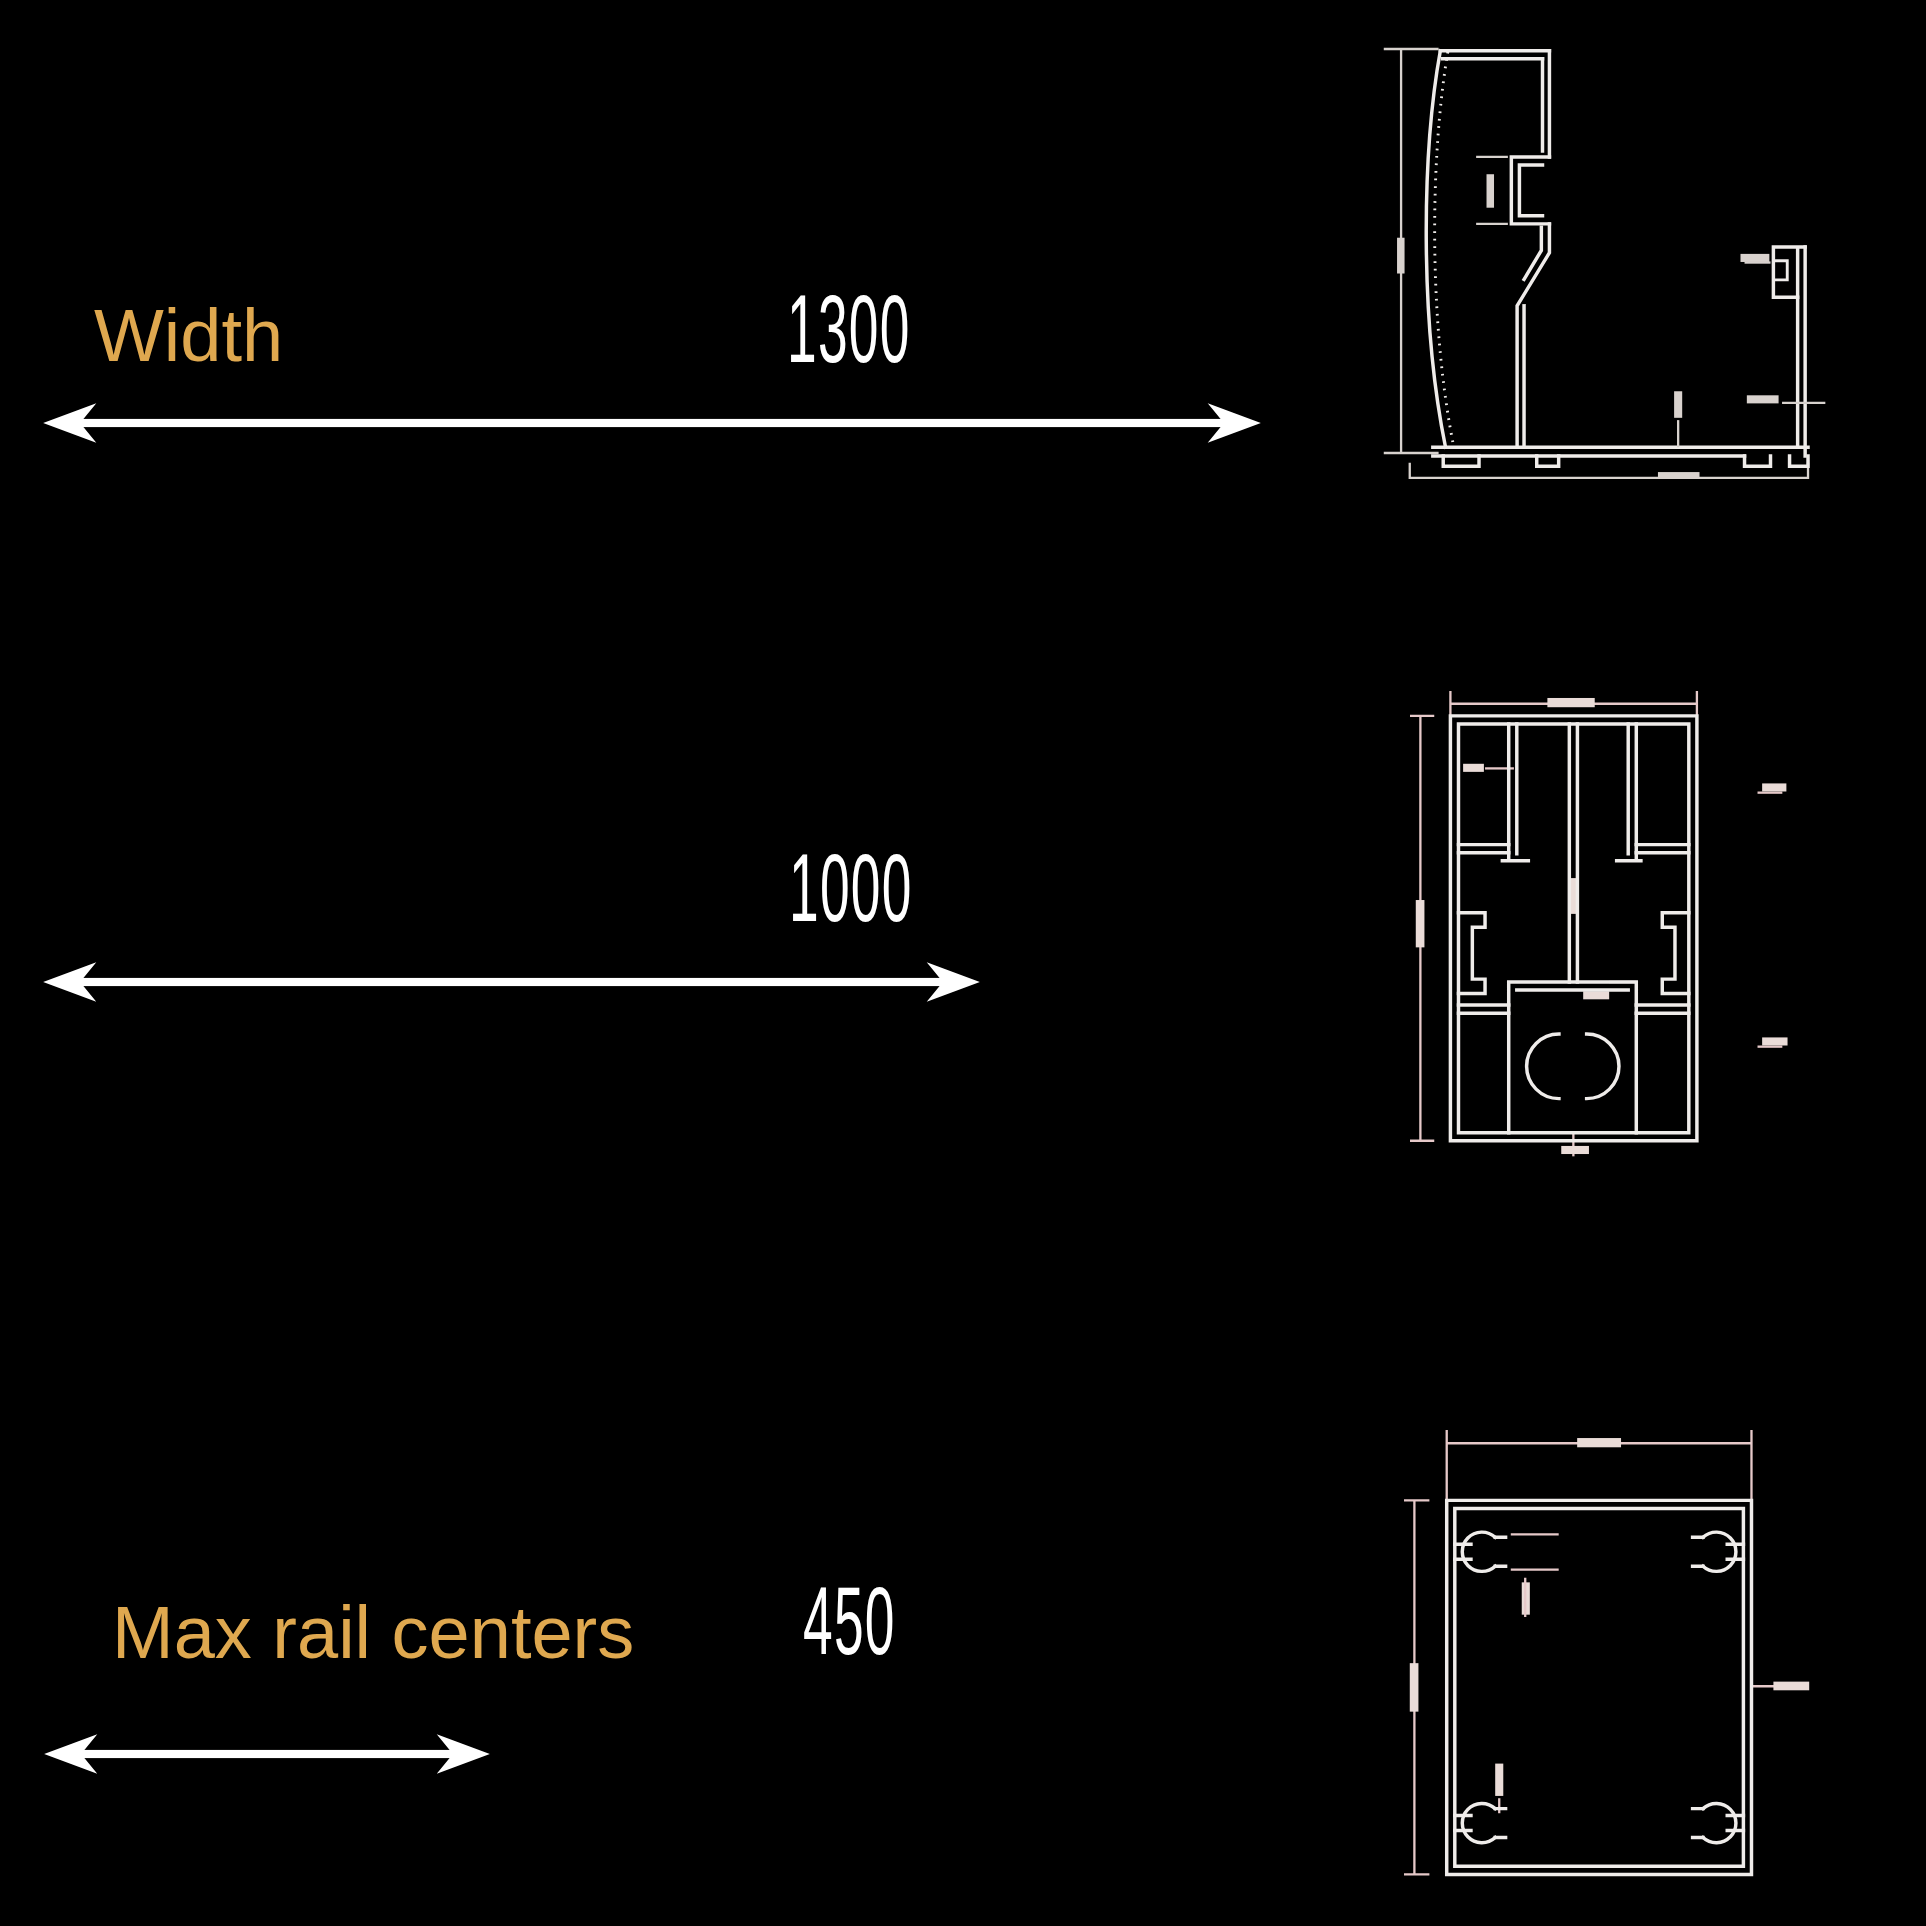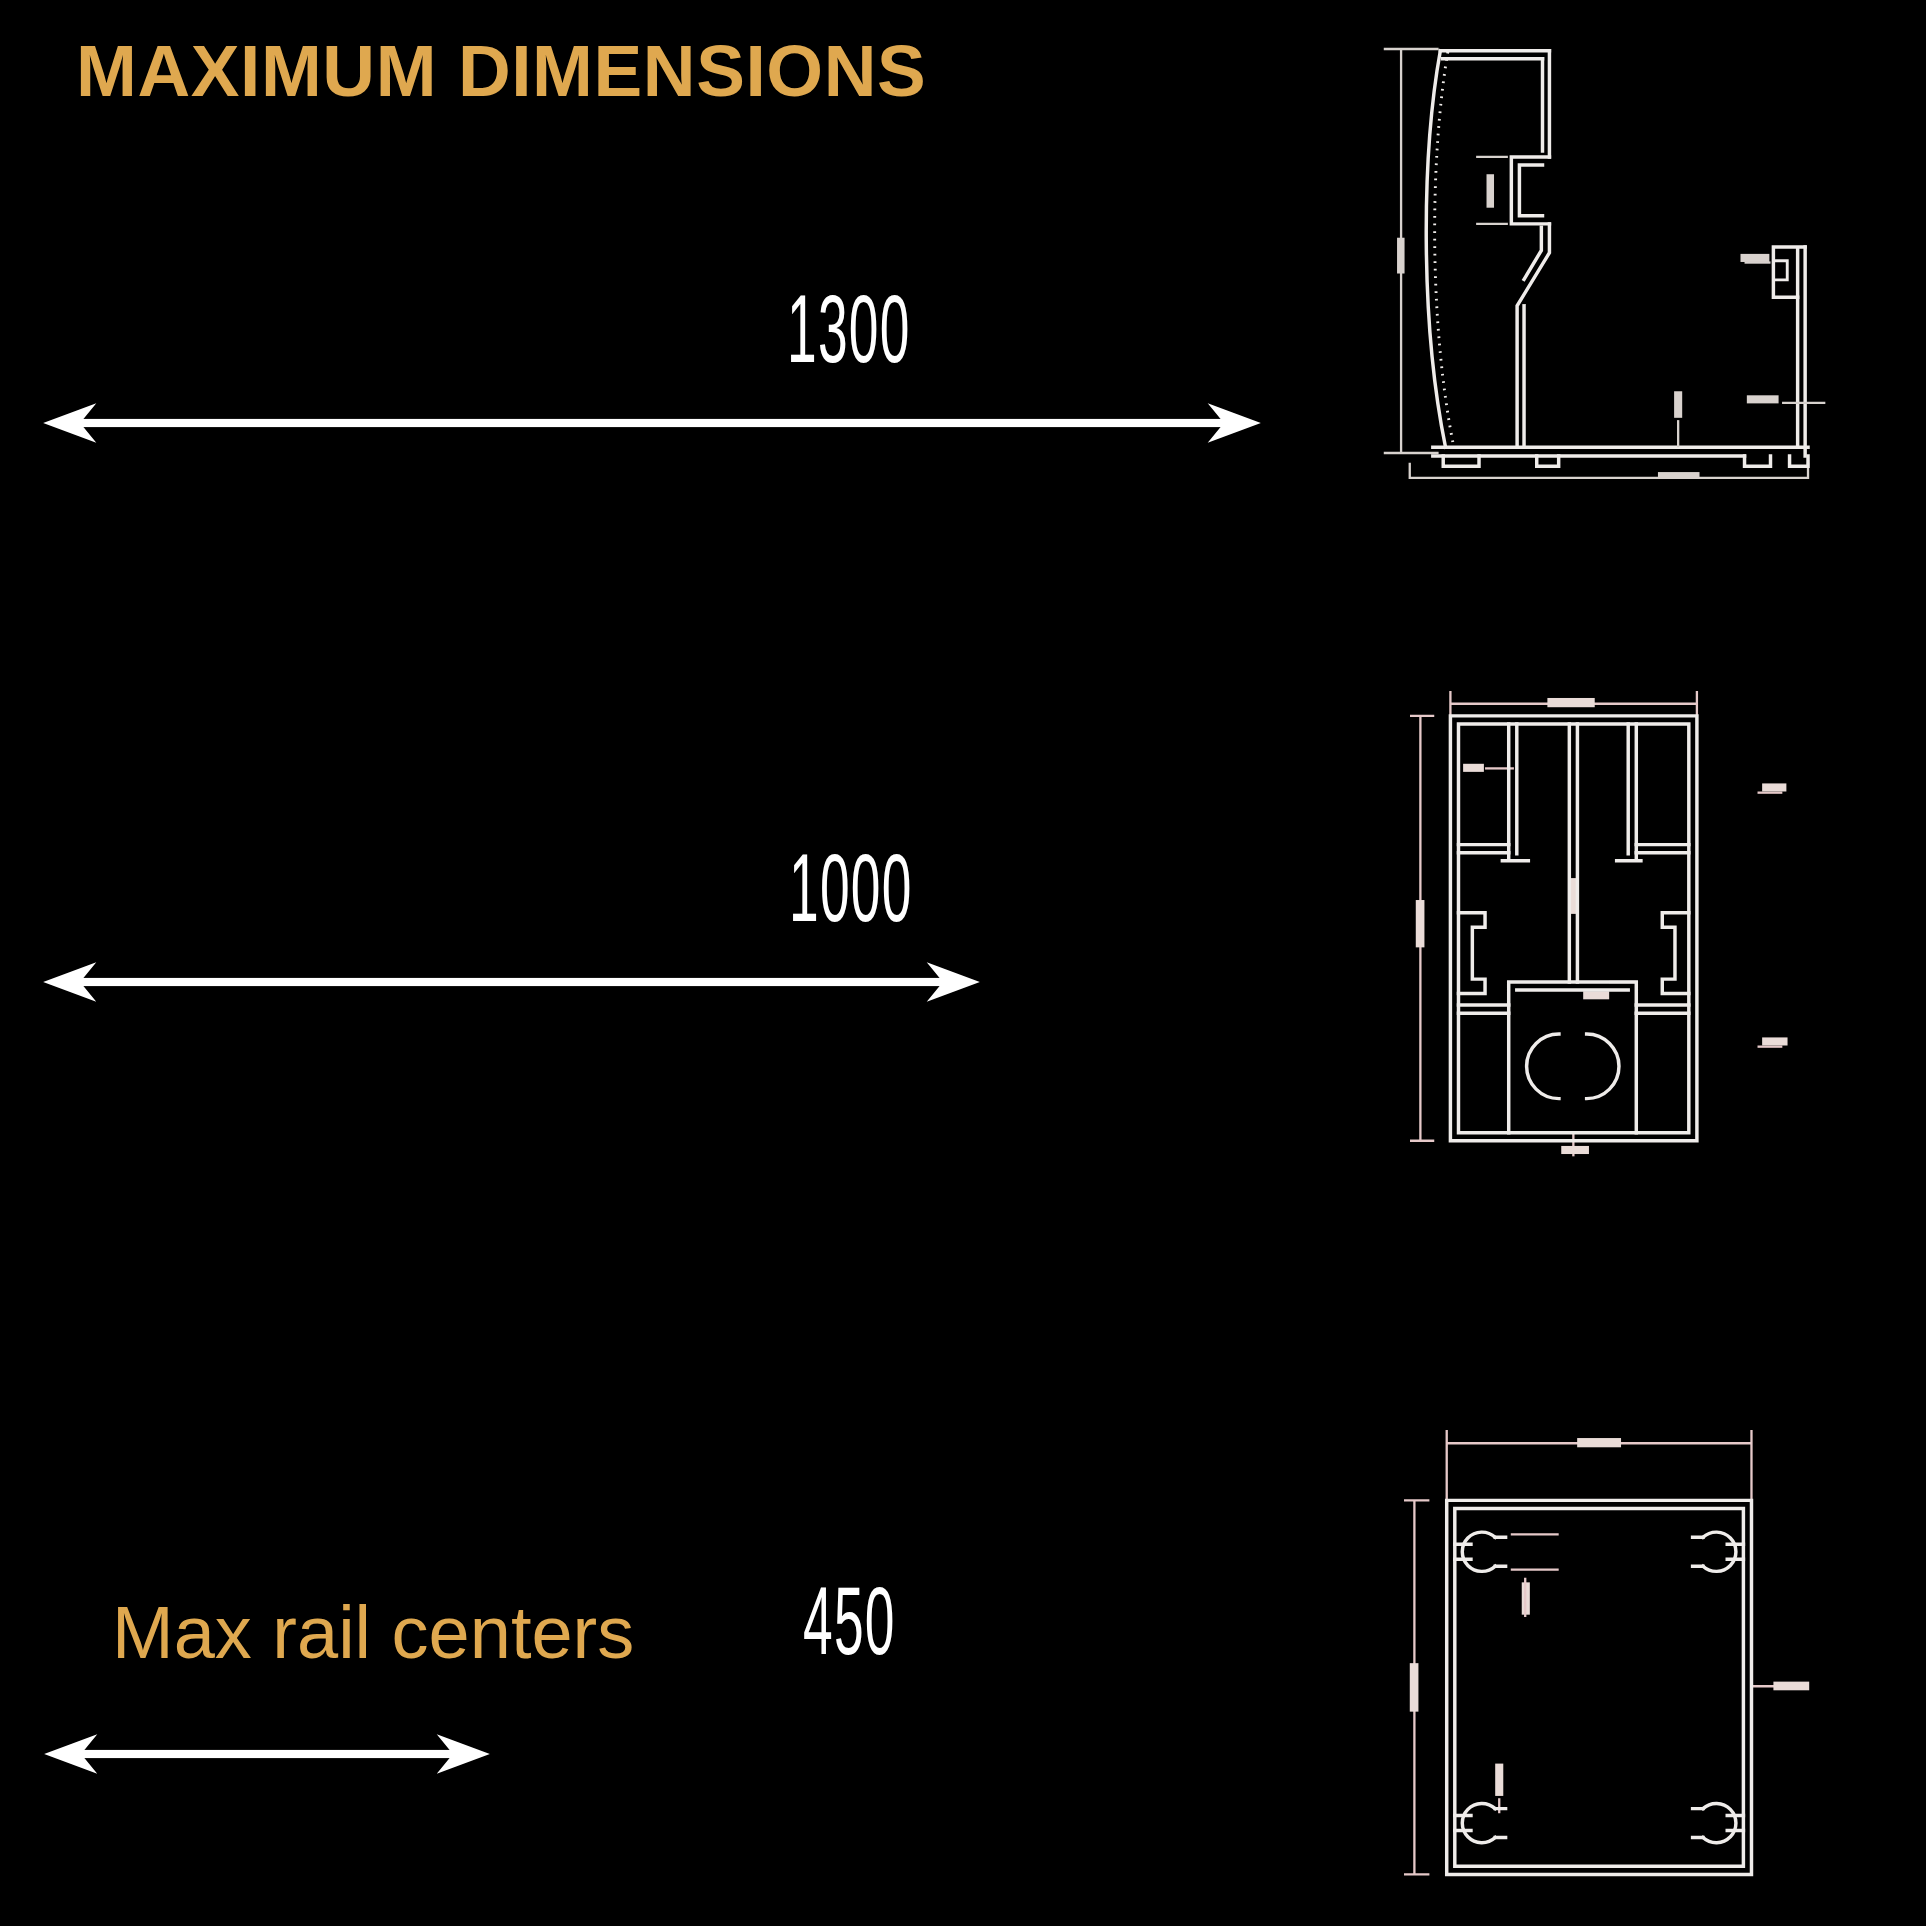--- a/index.html
+++ b/index.html
@@ -31,22 +31,22 @@
   .dimpink{stroke:#E6C9C9;stroke-width:4;fill:none;}
   .blob{fill:#D9D2CE;}
   .blobpink{fill:#EADCD8;}
   .arrowfill{fill:#FFFFFF;}
 </style>
 </head>
 <body>
 
 <div class="canvas">
 
-  <div class="title">MAXIMUM DIMENSIONS</div>
 
+  <div class="row-label lbl-width">Width</div>
   <div class="row-value val-width">1300</div>
   <svg class="arrow arrow-width" viewBox="0 0 2112 72" preserveAspectRatio="none">
     <rect class="arrowfill" x="55" y="29" width="2002" height="14"></rect>
     <path class="arrowfill" d="M2,36 L94,2 L66,36 L94,70 Z"></path>
     <path class="arrowfill" d="M2110,36 L2018,2 L2046,36 L2018,70 Z"></path>
   </svg>
 
   <div class="row-value val-projection">1000</div>
   <svg class="arrow arrow-projection" viewBox="0 0 1626 72" preserveAspectRatio="none">
     <rect class="arrowfill" x="55" y="29" width="1516" height="14"></rect>

